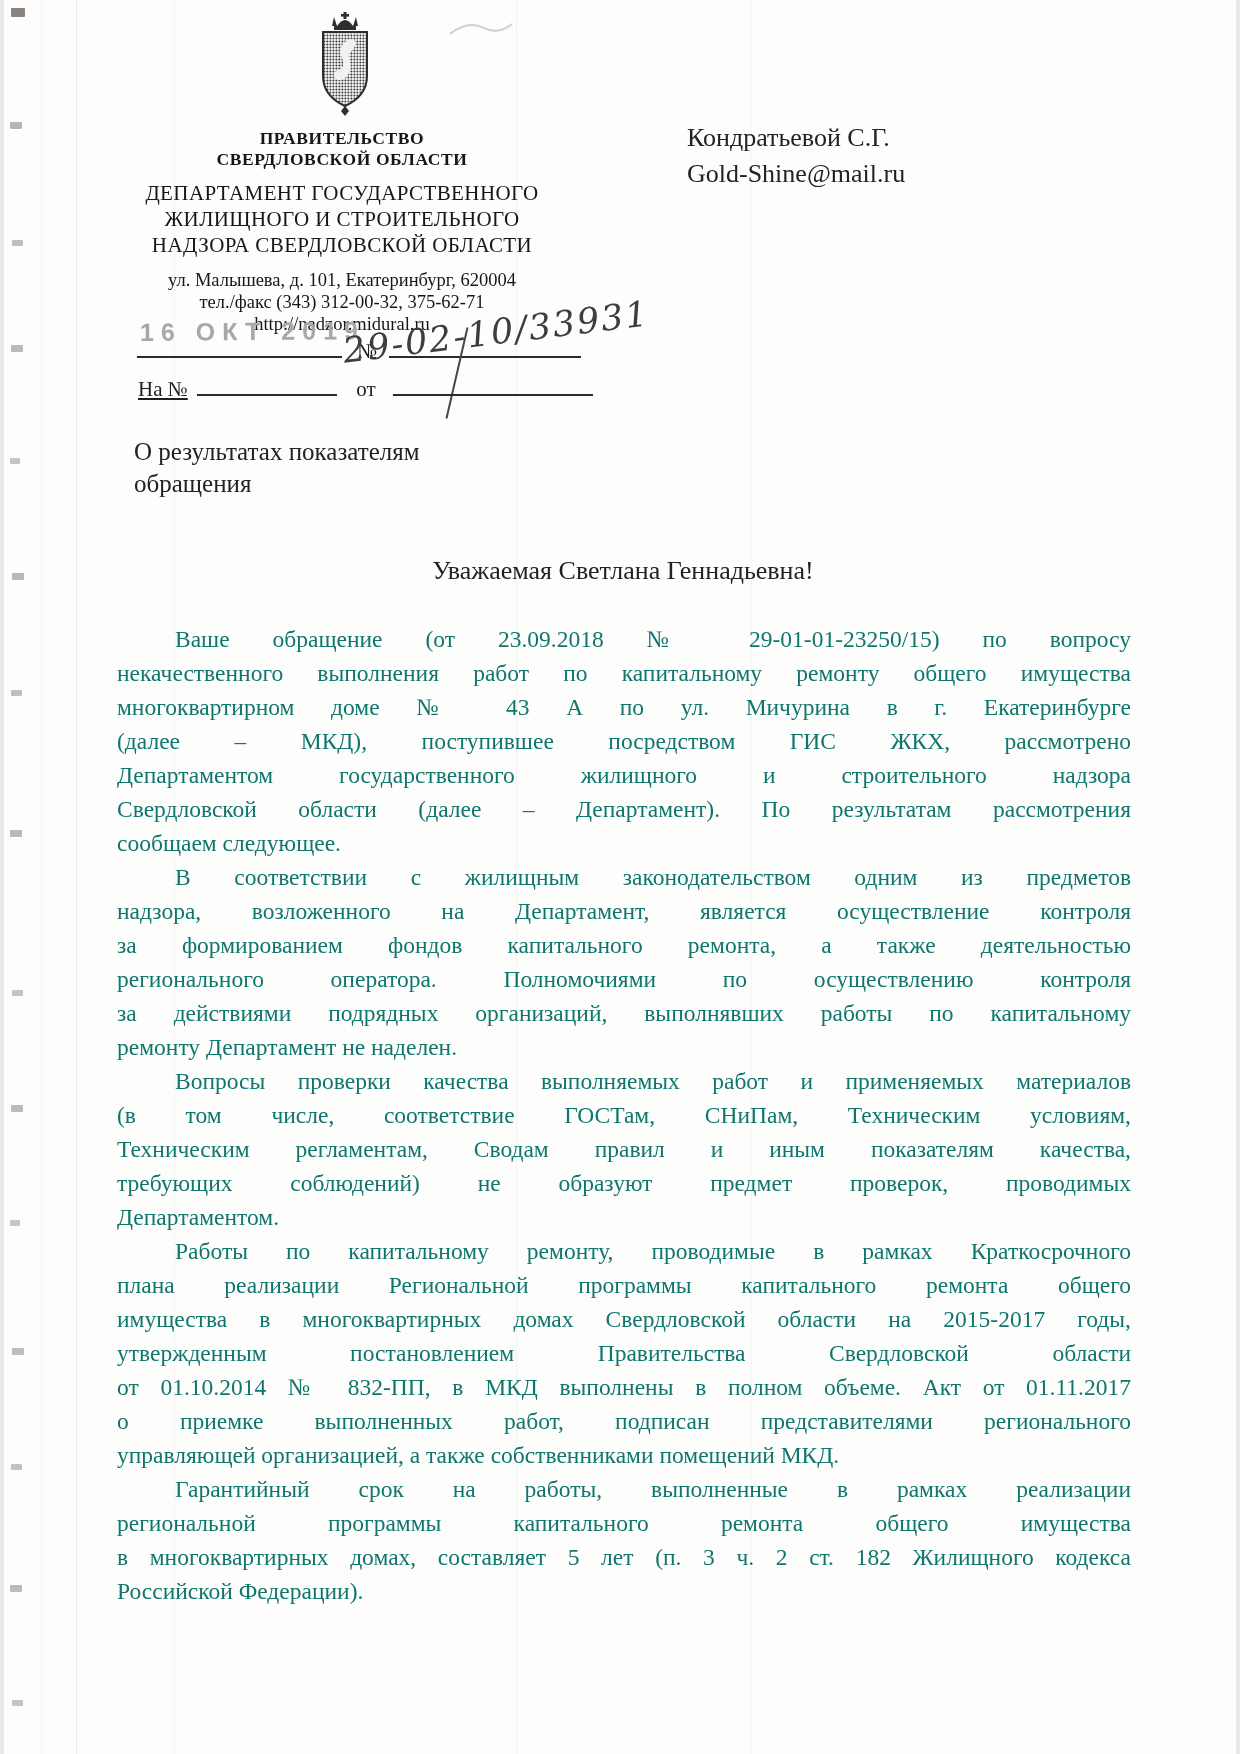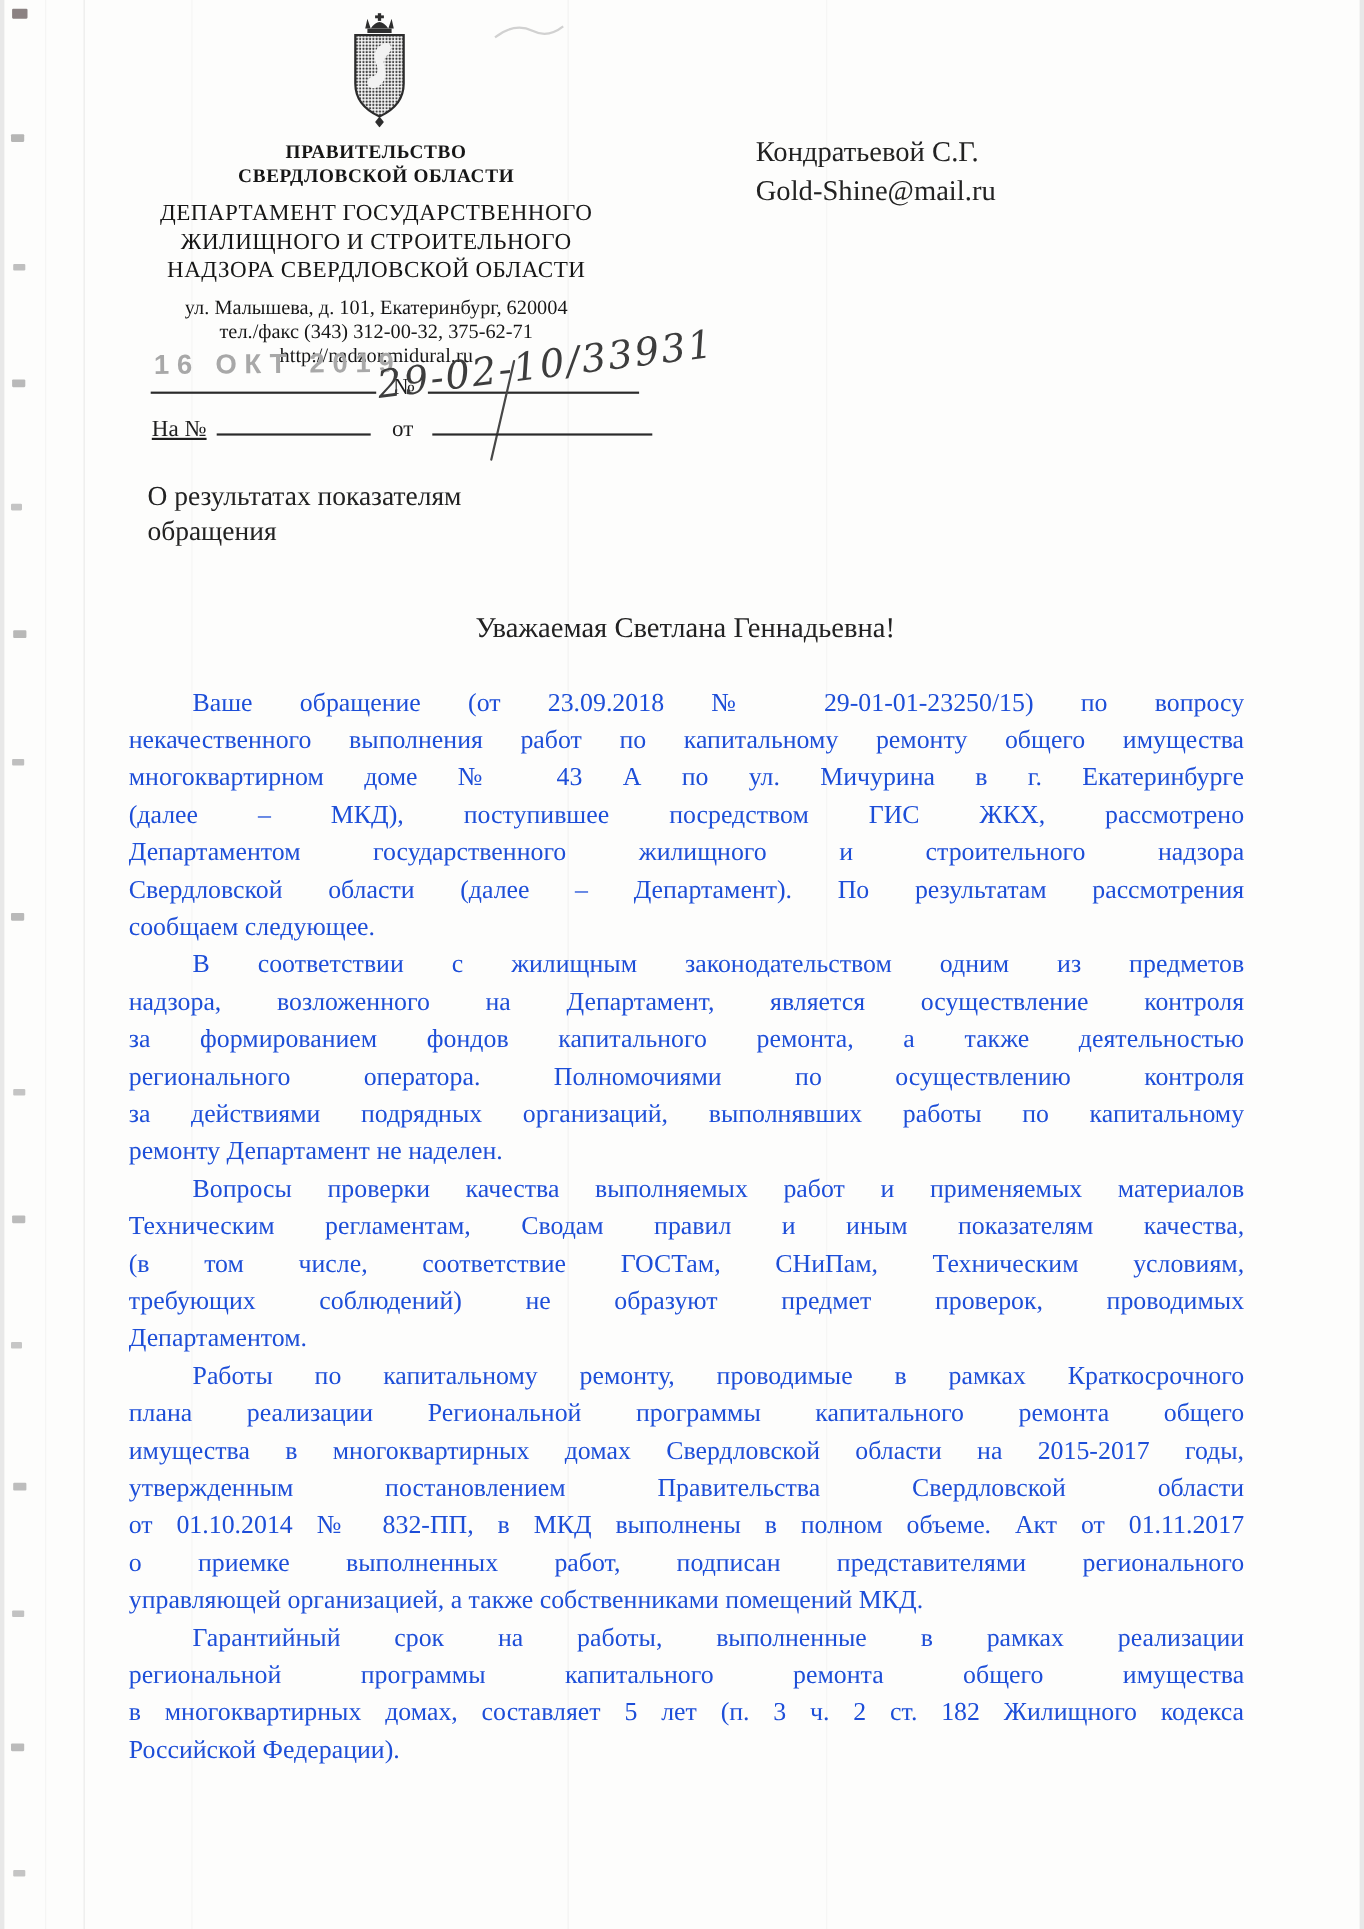--- a/index.html
+++ b/index.html
@@ -38,21 +38,21 @@
     transform:rotate(-7deg);white-space:nowrap;
   }
   .handstroke{
     position:absolute;left:452px;top:326px;width:2px;height:94px;
     background:#474747;transform:rotate(13deg);border-radius:2px;
   }
 
   .subject{position:absolute;left:130px;top:436px;font-size:25px;line-height:32px;color:#222;}
   .salutation{position:absolute;left:113px;top:556px;width:1012px;text-align:center;font-size:26px;color:#222;}
 
-  .body-block{position:absolute;left:113px;top:622px;width:1014px;font-size:23.5px;color:#1d4ed8;}
+  .body-block{position:absolute;left:113px;top:622px;width:1014px;font-size:23.5px;color:#0f766e;}
   .bline{
     line-height:34px;height:34px;overflow:hidden;white-space:nowrap;
     text-align:justify;text-align-last:justify;
   }
   .bline.first{text-indent:58px;}
   .bline.last{text-align-last:left;}
 
   .pencil{position:absolute;left:440px;top:8px;pointer-events:none;}
 </style>
 </head>
@@ -163,22 +163,22 @@
       <div>
         <div class="bline first">В соответствии с жилищным законодательством одним из предметов</div>
         <div class="bline">надзора, возложенного на Департамент, является осуществление контроля</div>
         <div class="bline">за формированием фондов капитального ремонта, а также деятельностью</div>
         <div class="bline">регионального оператора. Полномочиями по осуществлению контроля</div>
         <div class="bline">за действиями подрядных организаций, выполнявших работы по капитальному</div>
         <div class="bline last">ремонту Департамент не наделен.</div>
       </div>
       <div>
         <div class="bline first">Вопросы проверки качества выполняемых работ и применяемых материалов</div>
+        <div class="bline">(в том числе, соответствие ГОСТам, СНиПам, Техническим условиям,</div>
         <div class="bline">Техническим регламентам, Сводам правил и иным показателям качества,</div>
-        <div class="bline">(в том числе, соответствие ГОСТам, СНиПам, Техническим условиям,</div>
         <div class="bline">требующих соблюдений) не образуют предмет проверок, проводимых</div>
         <div class="bline last">Департаментом.</div>
       </div>
       <div>
         <div class="bline first">Работы по капитальному ремонту, проводимые в рамках Краткосрочного</div>
         <div class="bline">плана реализации Региональной программы капитального ремонта общего</div>
         <div class="bline">имущества в многоквартирных домах Свердловской области на 2015-2017 годы,</div>
         <div class="bline">утвержденным постановлением Правительства Свердловской области</div>
         <div class="bline">от 01.10.2014 № 832-ПП, в МКД выполнены в полном объеме. Акт от 01.11.2017</div>
         <div class="bline">о приемке выполненных работ, подписан представителями регионального</div>

